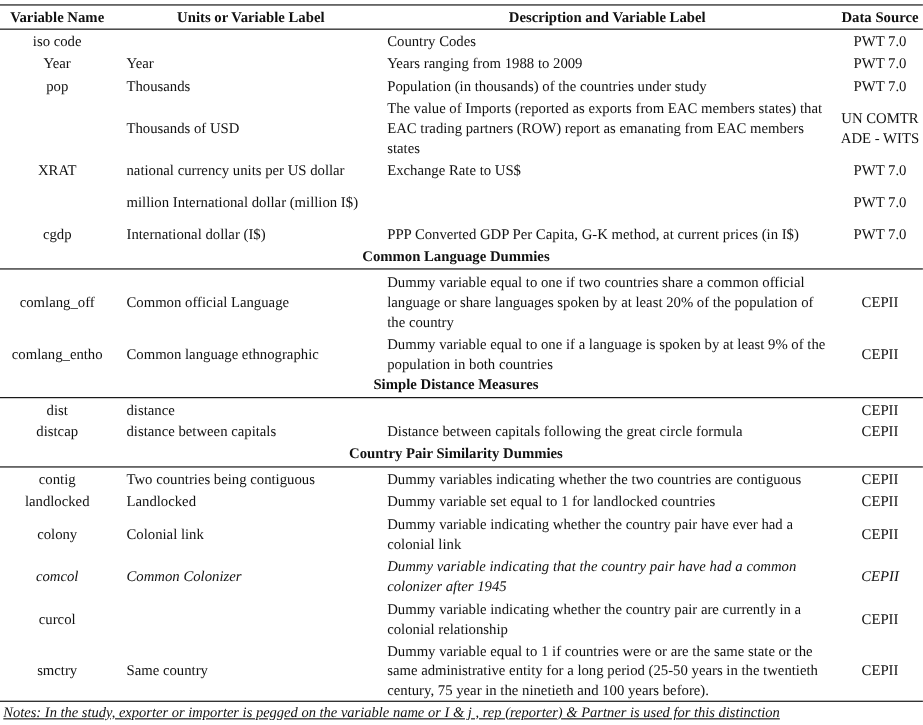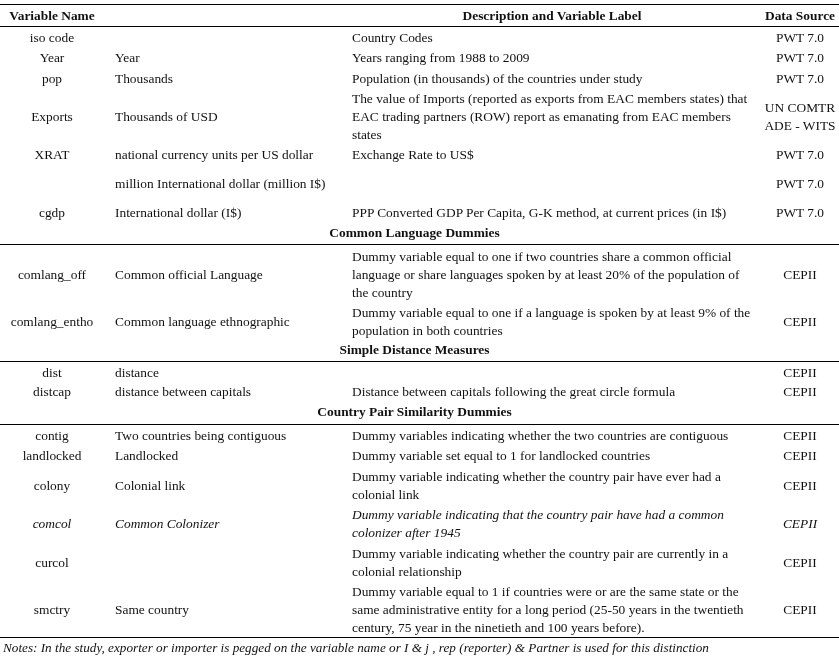--- a/index.html
+++ b/index.html
@@ -13,31 +13,32 @@
   .cell { position: absolute; top: 0; bottom: 0; display: flex; align-items: center; }
   .c-name { left: 0; width: 104px; justify-content: center; text-align: center; }
   .c-units { left: 115px; width: 232px; }
   .c-desc { left: 352px; width: 400px; }
   .c-src { left: 758px; width: 84px; justify-content: center; text-align: center; }
   .hdr { font-weight: bold; padding-left: 32px; }
   .hdr .c-units { left: 104px; width: 248px; justify-content: center; }
   .hdr .c-desc { left: 352px; width: 400px; justify-content: center; }
   .section { position: absolute; left: 0; width: 839px; text-align: center; font-weight: bold; }
   .section span { display: inline-block; margin-left: 0; }
-  .notes { position: absolute; left: 3px; top: 639px; font-style: italic; white-space: nowrap; font-size: 13.2px; }
+  .notes { position: absolute; left: 3px; top: 639px; font-style: italic; white-space: nowrap; font-size: 13.2px; text-decoration: underline; }
 </style>
 </head>
 <body>
 
 <div>
 
   <div class="hline" style="top:4px;"></div>
 
   <div class="row hdr" style="top:6px;height:20px;">
     <div class="cell c-name">Variable Name</div>
+    <div class="cell c-units">Units or Variable Label</div>
     <div class="cell c-desc">Description and Variable Label</div>
     <div class="cell c-src">Data Source</div>
   </div>
 
   <div class="hline" style="top:26px;"></div>
 
   <div class="row" style="top:28px;height:20px;">
     <div class="cell c-name">iso code</div>
     <div class="cell c-units"></div>
     <div class="cell c-desc">Country Codes</div>
@@ -49,21 +50,20 @@
     <div class="cell c-desc">Years ranging from 1988 to 2009</div>
     <div class="cell c-src">PWT 7.0</div>
   </div>
   <div class="row" style="top:68px;height:21px;">
     <div class="cell c-name">pop</div>
     <div class="cell c-units">Thousands</div>
     <div class="cell c-desc">Population (in thousands) of the countries under study</div>
     <div class="cell c-src">PWT 7.0</div>
   </div>
   <div class="row" style="top:89px;height:56px;">
-    <div class="cell c-name">Exports</div>
     <div class="cell c-units">Thousands of USD</div>
     <div class="cell c-desc">The value of Imports (reported as exports from EAC members states) that EAC trading partners (ROW) report as emanating from EAC members states</div>
     <div class="cell c-src" style="width:72px;left:764px;word-break:break-all;">UN COMTRADE - WITS</div>
   </div>
   <div class="row" style="top:145px;height:20px;">
     <div class="cell c-name">XRAT</div>
     <div class="cell c-units">national currency units per US dollar</div>
     <div class="cell c-desc">Exchange Rate to US$</div>
     <div class="cell c-src">PWT 7.0</div>
   </div>

